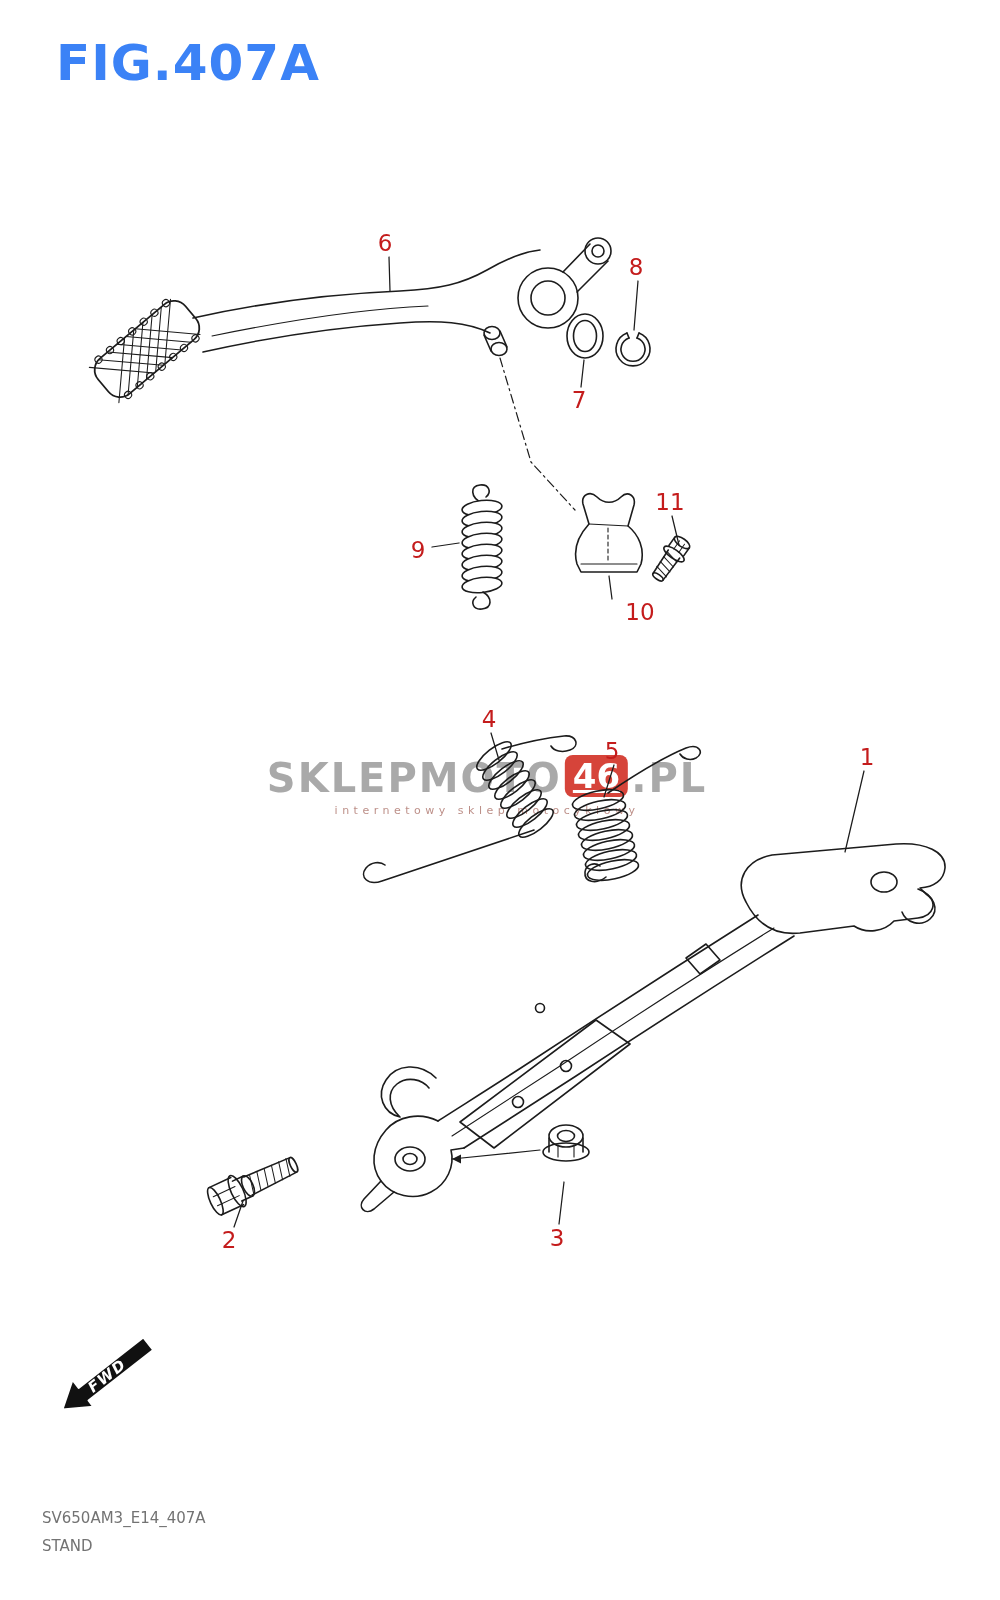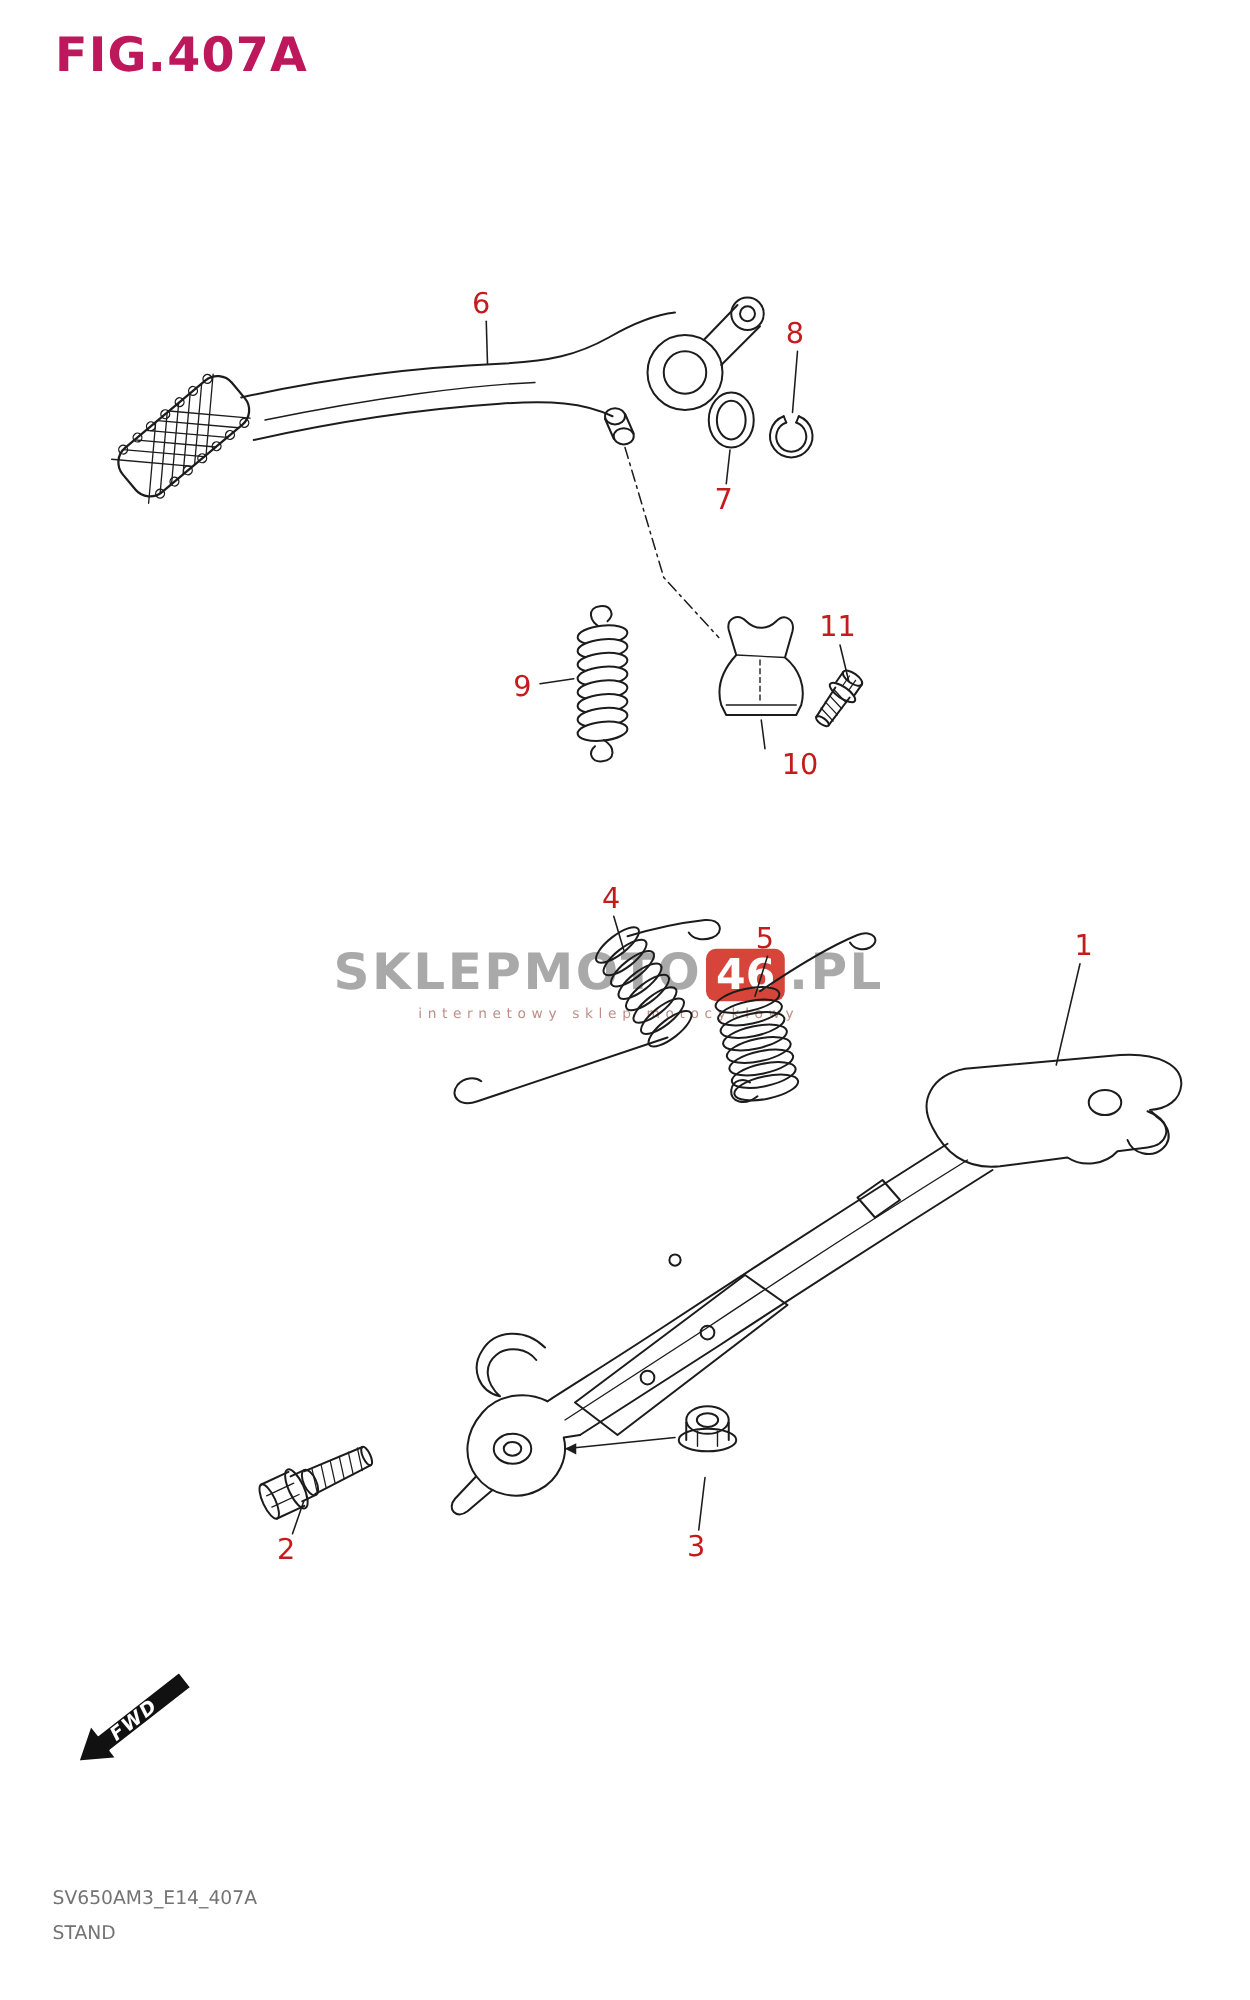--- a/index.html
+++ b/index.html
@@ -1,28 +1,28 @@
 <!DOCTYPE html>
 <html><head>
 <meta charset="utf-8">
 <style>
   html,body{margin:0;padding:0;background:#ffffff;}
   .page{position:relative;width:1000px;height:1600px;background:#fff;overflow:hidden;
         font-family:"DejaVu Sans","Liberation Sans",sans-serif;}
-  .fig-title{position:absolute;left:40px;top:18px;margin:4px;font-size:38px;font-weight:800;
-             color:#be185d;letter-spacing:1px;z-index:6;}
+  .fig-title{position:absolute;left:40px;top:18px;margin:16px;font-size:50px;font-weight:800;
+             color:#3b82f6;letter-spacing:1px;z-index:6;}
   .diagram-svg{position:absolute;left:0;top:0;z-index:2;}
   .callout{position:absolute;transform:translate(-50%,-50%);font-size:23px;color:#c41c1c;
            z-index:7;font-weight:400;}
   .watermark{position:absolute;left:487px;top:786px;transform:translate(-50%,-50%);
              z-index:1;text-align:center;white-space:nowrap;}
-  .wm-line1{display:flex;align-items:flex-end;justify-content:center;gap:3px;
+  .wm-line1{display:flex;align-items:flex-start;justify-content:center;gap:3px;
             font-size:40px;font-weight:700;color:rgba(148,148,148,0.8);letter-spacing:2px;}
   .wm-num{background:#d6443a;color:#ffffff;border-radius:8px;padding:1px 8px;font-size:34px;
-          font-weight:700;letter-spacing:0;}
+          font-weight:700;letter-spacing:0;text-decoration:underline;}
   .wm-line2{margin-top:3px;font-size:11px;letter-spacing:4.5px;color:rgba(176,122,114,0.85);}
   .footer{position:absolute;left:42px;top:1504px;z-index:6;color:#737373;font-size:15px;}
   .footer div{line-height:28px;}
 </style>
 </head>
 <body>
 
 <div class="page">
 
   <h1 class="fig-title">FIG.407A</h1>

